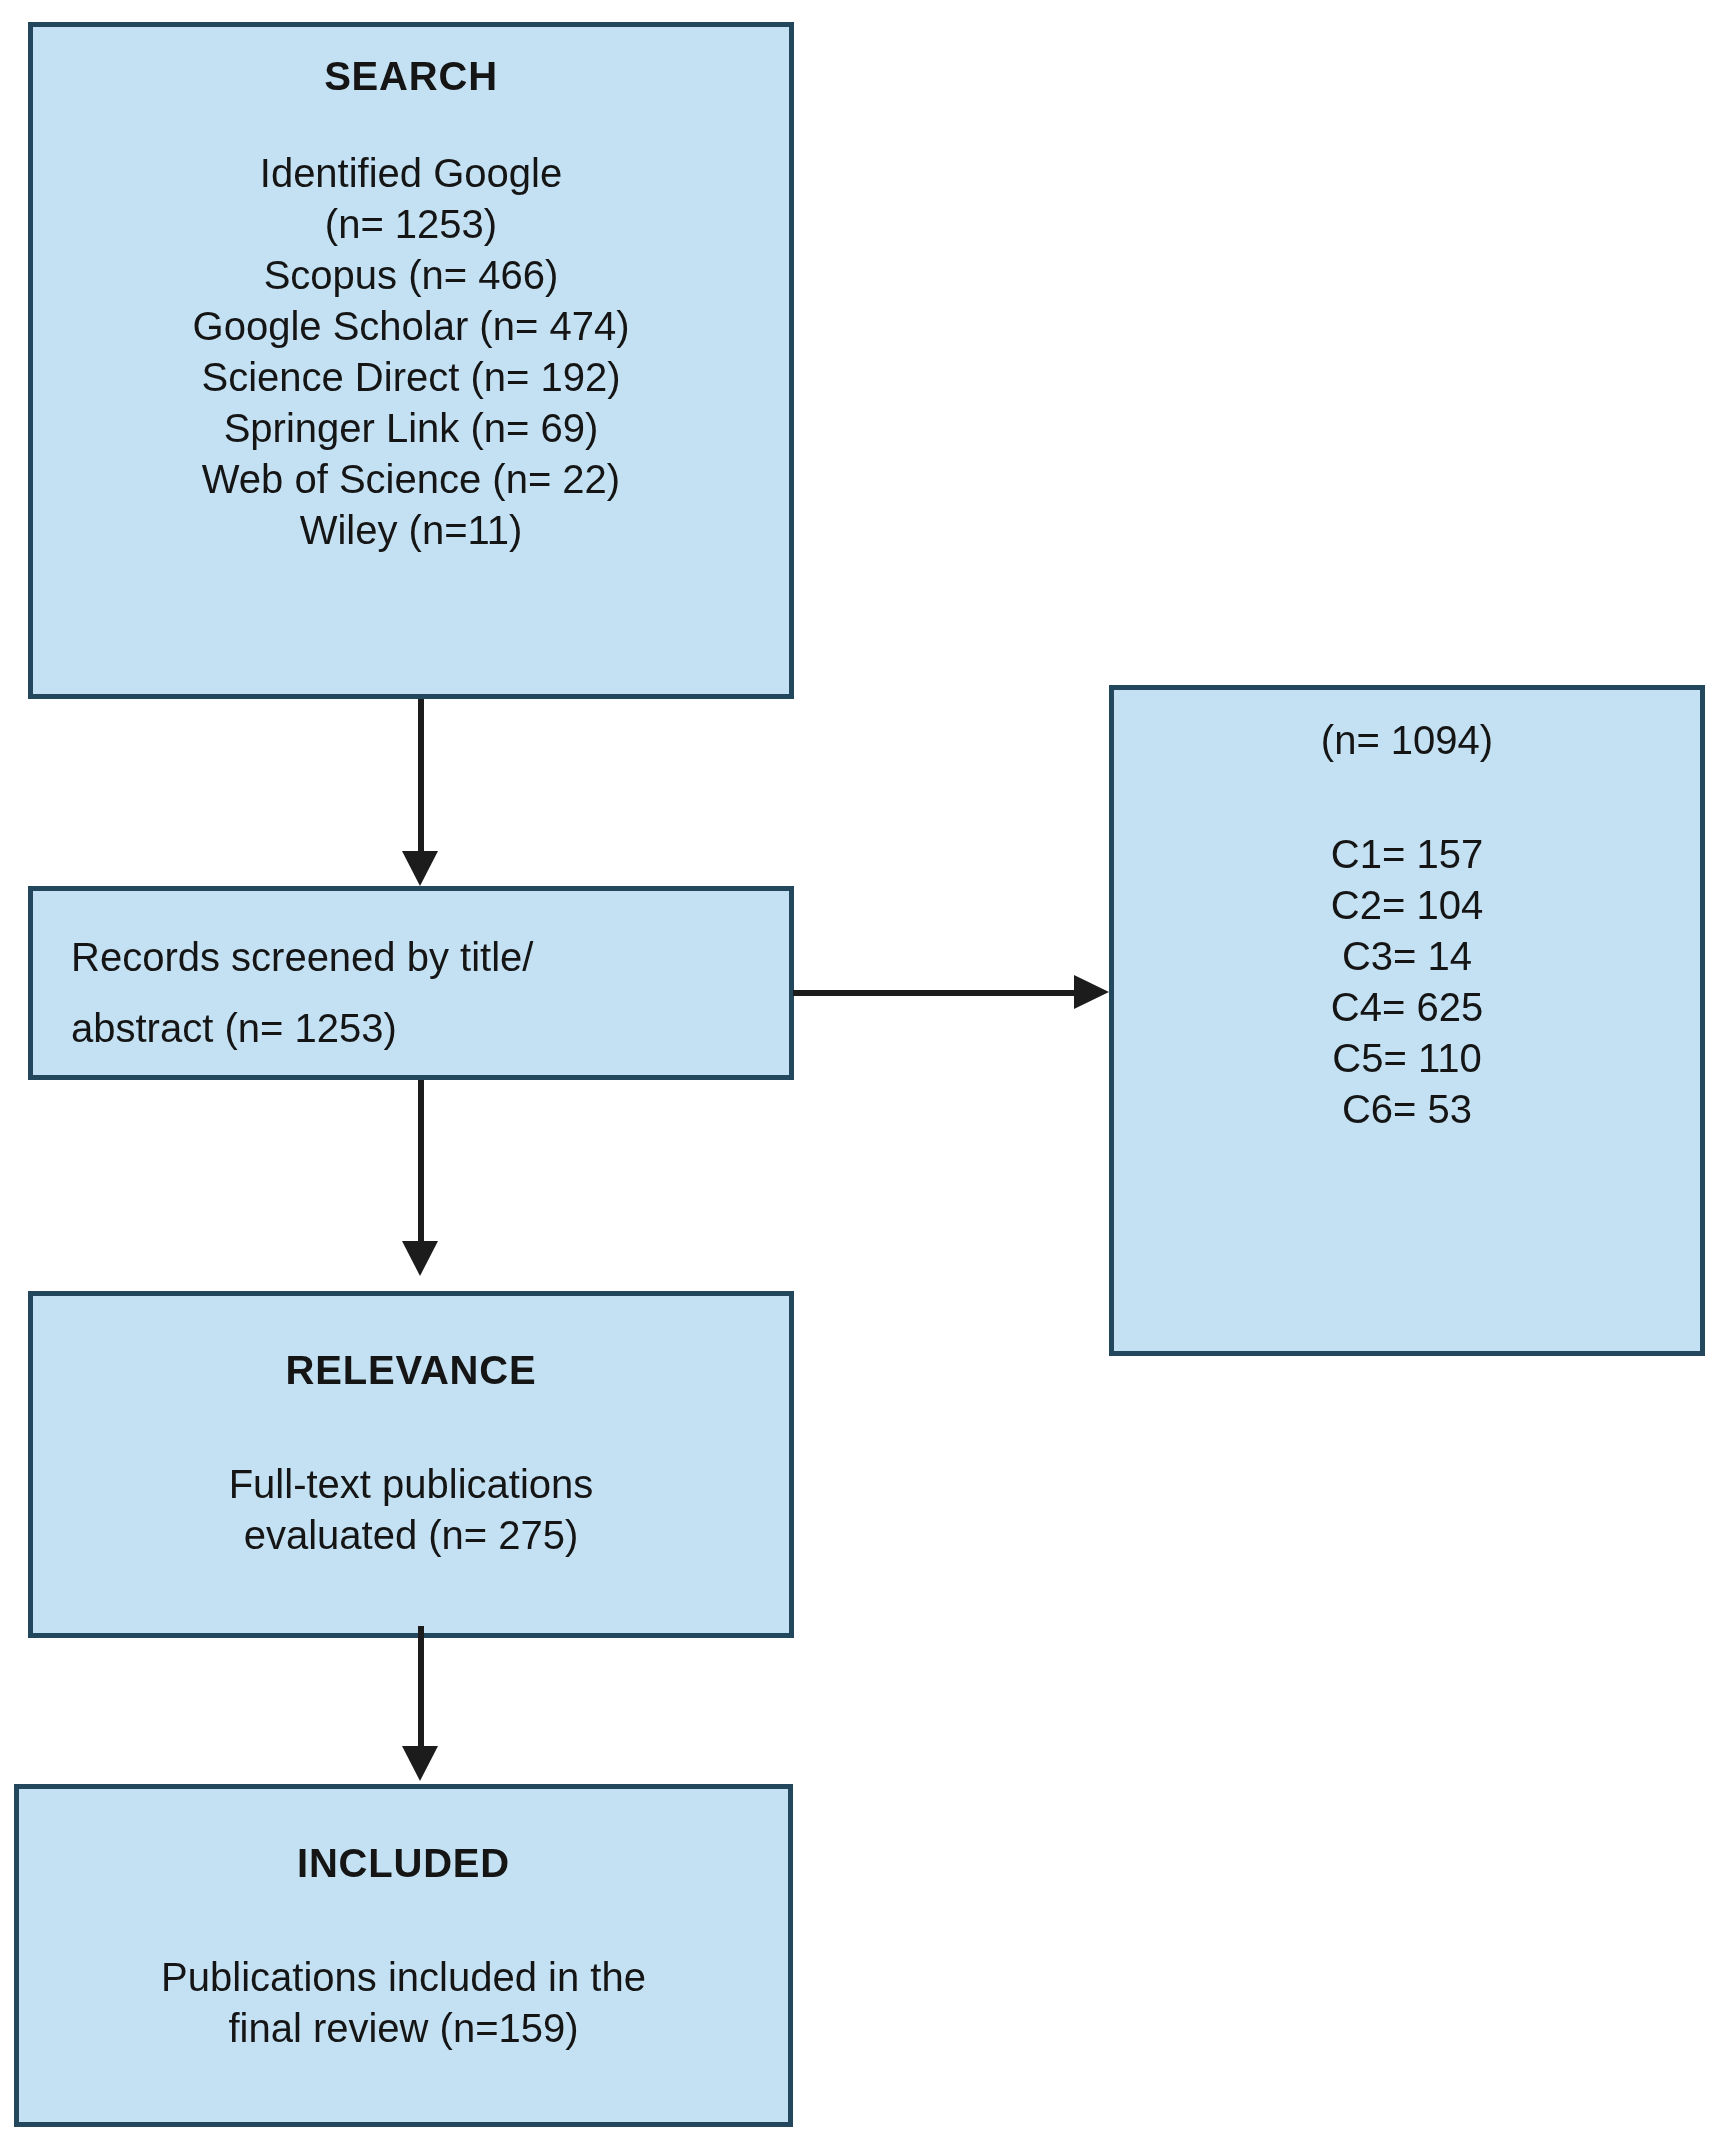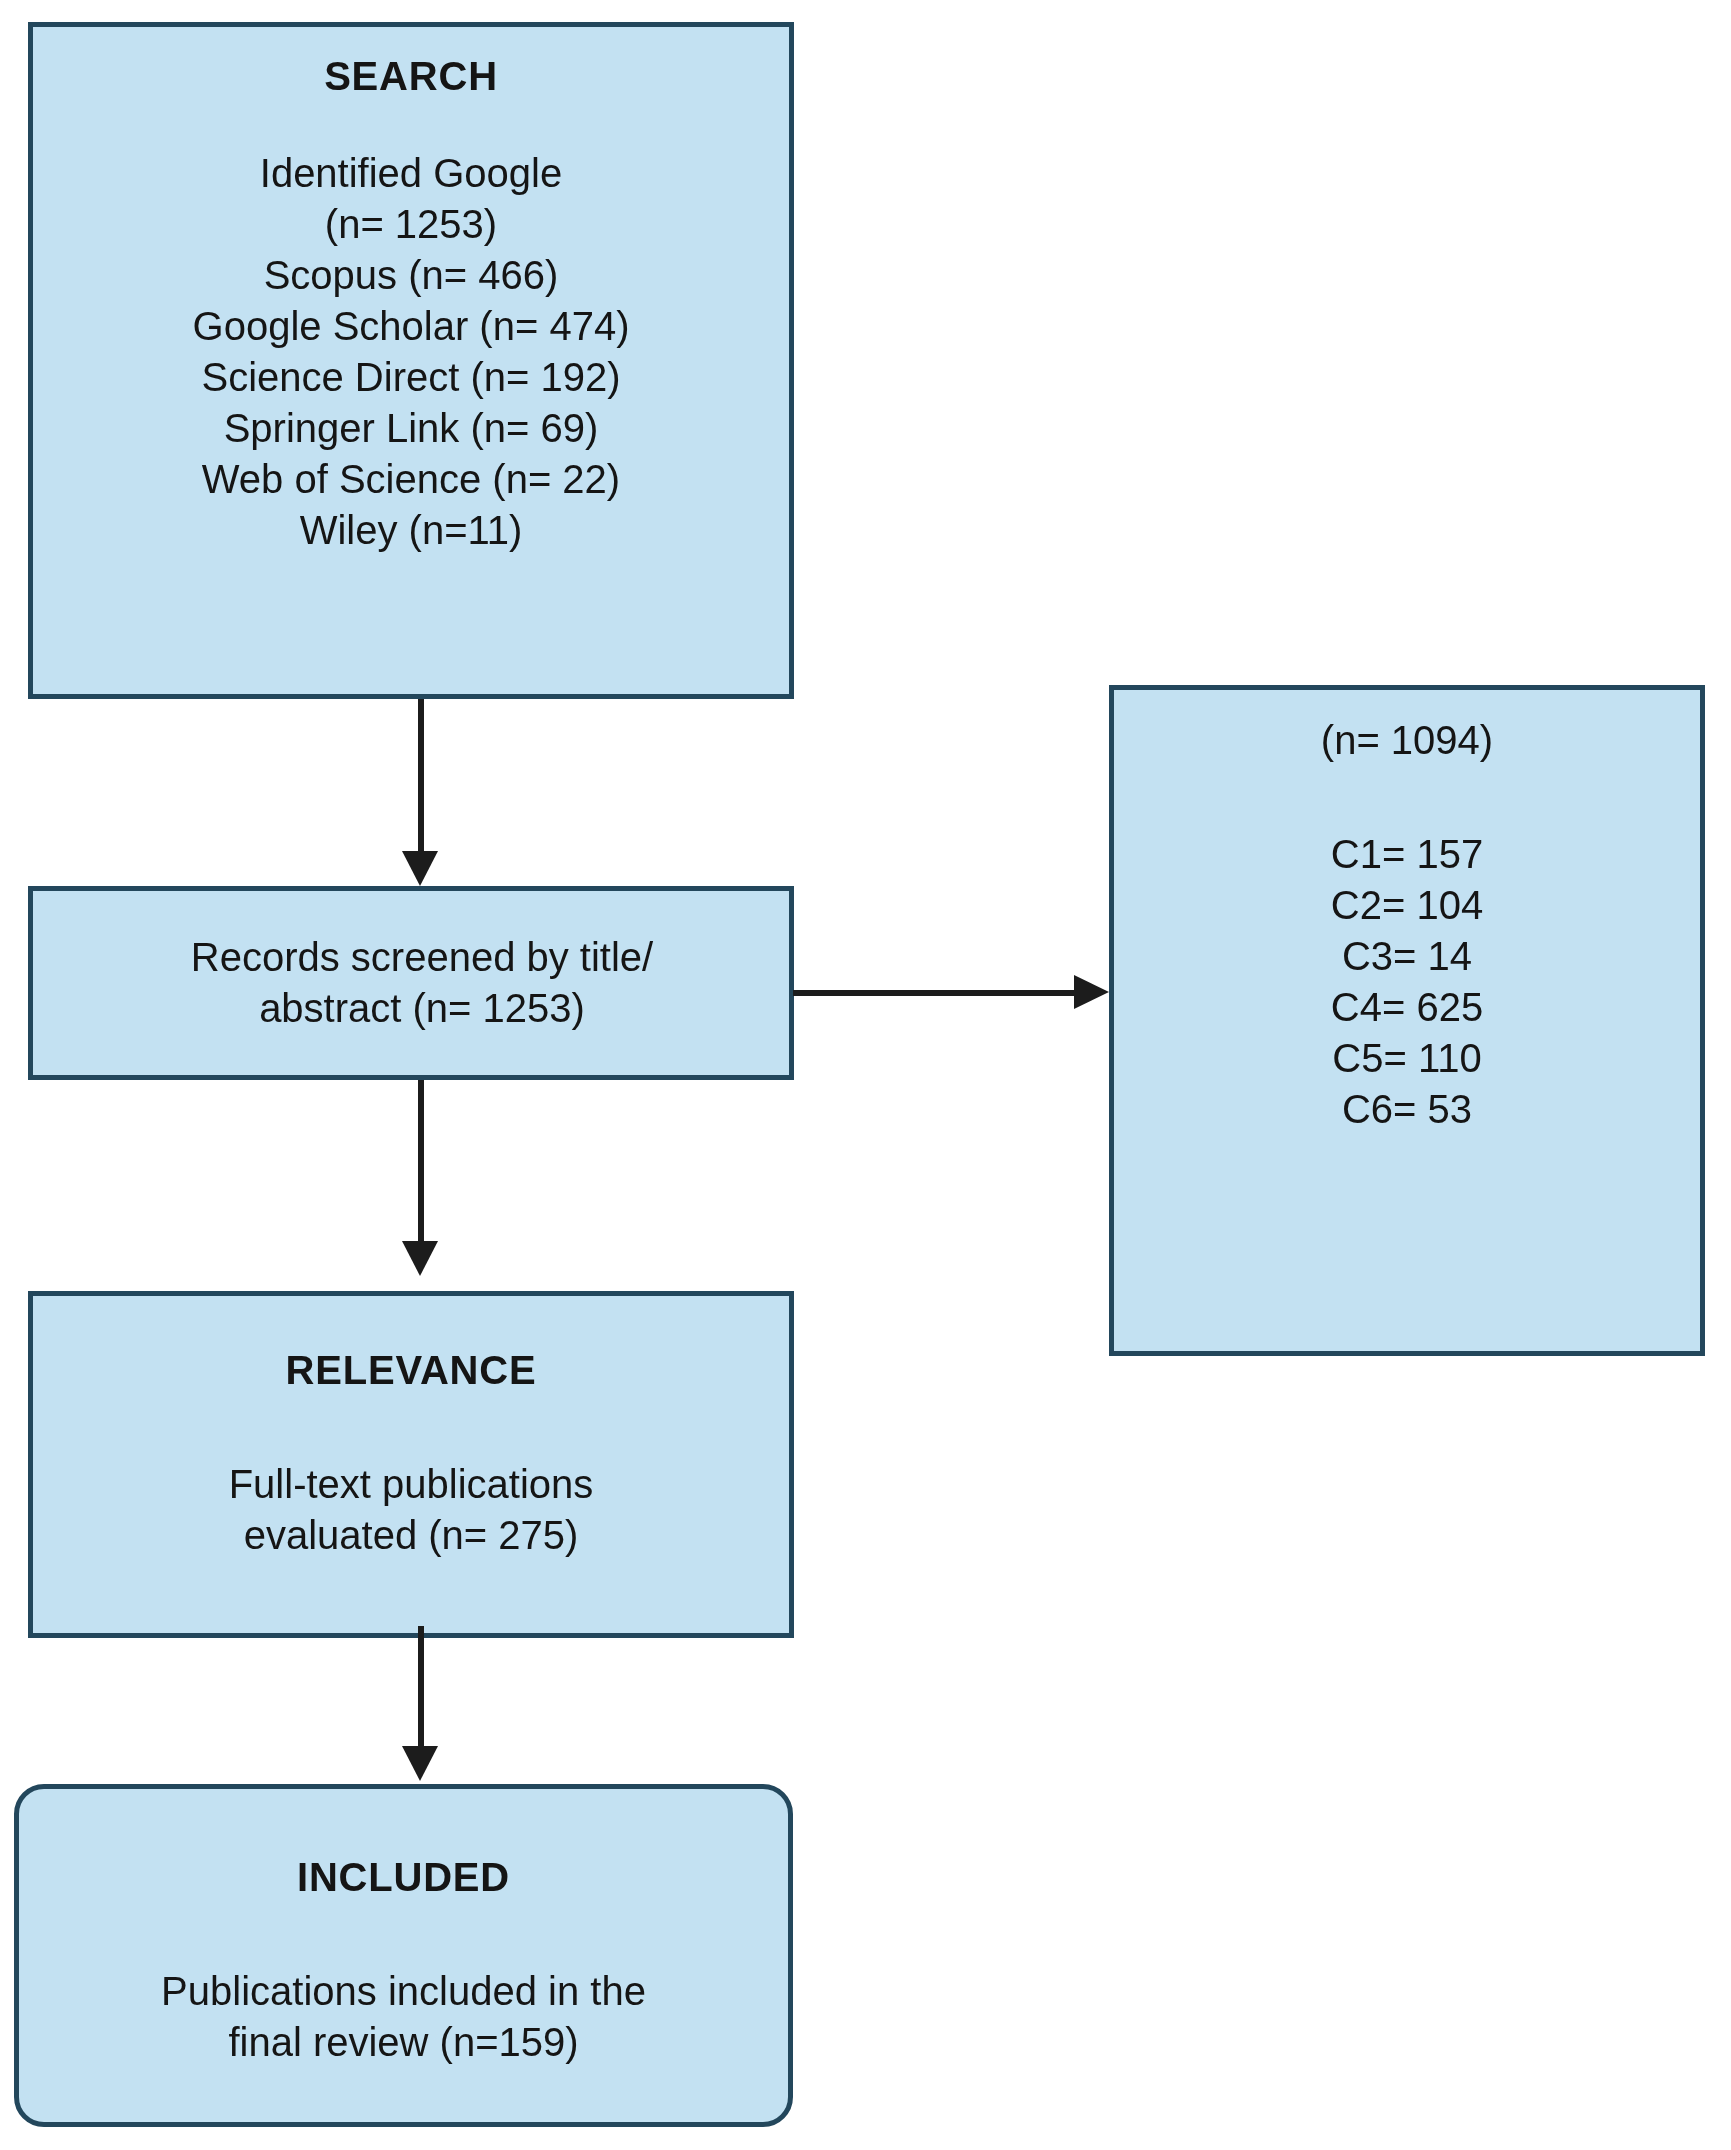--- a/index.html
+++ b/index.html
@@ -40,28 +40,28 @@
     white-space: pre;
   }
   .node .hdr {
     font-weight: bold;
     letter-spacing: 0.8px;
   }
   .node .spacer-md { height: 46px; }
   .node .spacer-lg { height: 63px; }
 
   .center { text-align: center; align-items: center; }
-  .left   { text-align: left; align-items: center; }
+  .left   { text-align: left; align-items: flex-start; gap: 20px; }
 
   
   #node-search     { left: 28px;   top: 22px;   width: 766px;  height: 677px;  padding-top: 24px; }
   #node-screened   { left: 28px;   top: 886px; width: 766px;  height: 194px;  padding-top: 41px; padding-left: 38px; padding-right: 16px; }
   #node-excluded   { left: 1109px; top: 685px;  width: 596px;  height: 671px;  padding-top: 25px; }
   #node-relevance  { left: 28px;   top: 1279px; width: 766px;  height: 347px;  padding-top: 49px; margin-top: 12px; }
-  #node-included   { left: 14px;   top: 1784px; width: 779px;  height: 343px;  padding-top: 63px; border-radius: 30px; }
+  #node-included   { left: 14px;   top: 1784px; width: 779px;  height: 343px;  padding-top: 49px; }
 
   
   .conn { position: absolute; }
   .conn .shaft-v {
     position: absolute;
     width: 5.5px;
     background: #1c1c1c;
     left: 0;
     top: 0;
   }

